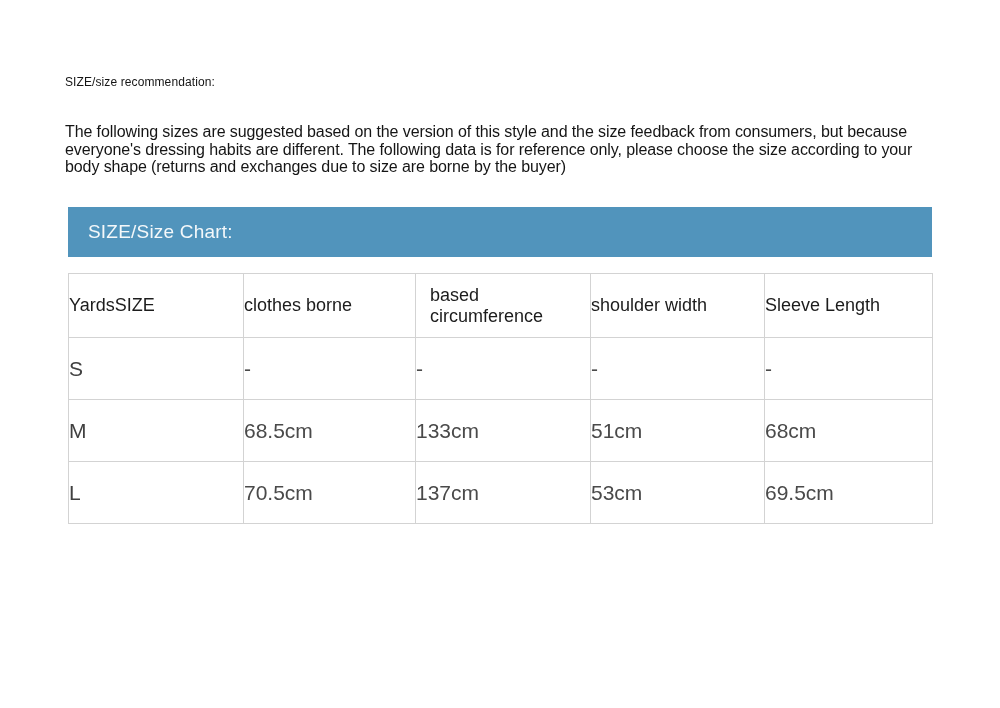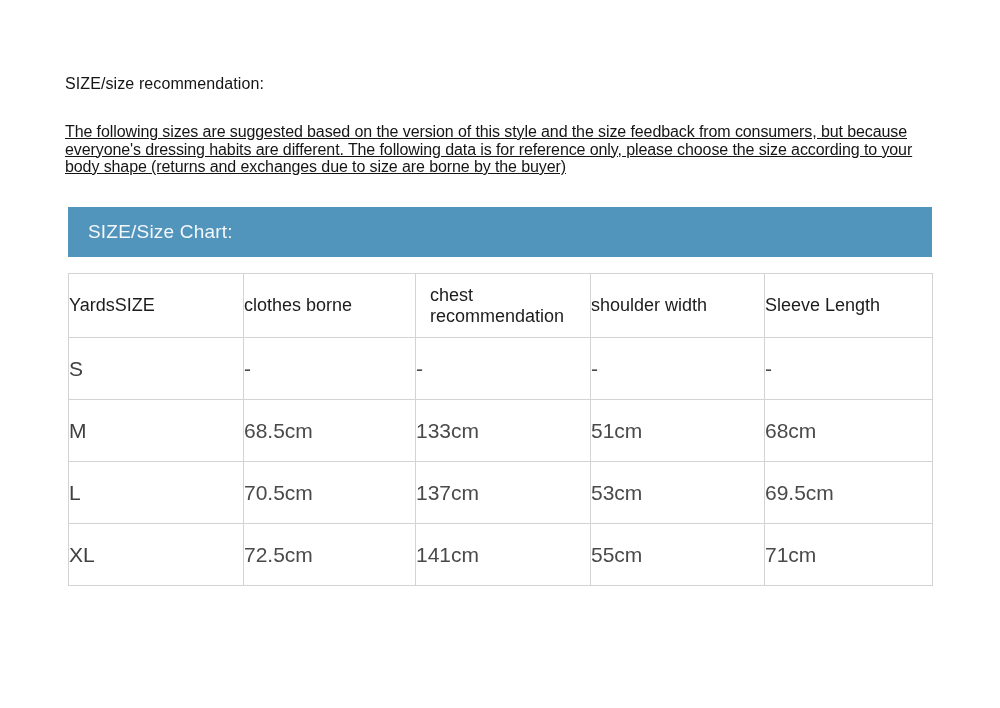--- a/index.html
+++ b/index.html
@@ -13,36 +13,35 @@
     width: 1000px;
     height: 708px;
     background: #ffffff;
     overflow: hidden;
   }
   .heading {
     position: absolute;
     left: 65px;
     top: 75px;
     margin: 0;
-    font-size: 16px;
+    font-size: 12px;
     font-weight: 400;
     color: #151515;
     letter-spacing: 0.1px;
   }
   .desc {
     position: absolute;
     left: 65px;
     top: 123px;
     width: 872px;
     margin: 0;
     font-size: 16px;
     line-height: 17.5px;
     color: #151515;
     letter-spacing: -0.1px;
-    text-decoration: underline;
   }
   .chart-title-bar {
     position: absolute;
     left: 68px;
     top: 207px;
     width: 864px;
     height: 50px;
     background: #5194bc;
     display: flex;
     align-items: center;
@@ -113,21 +112,21 @@
       <col class="c1">
         <col class="c2">
         <col class="c3">
         <col class="c4">
         <col class="c5">
     </colgroup>
     <thead>
       <tr>
         <th>YardsSIZE</th>
         <th>clothes borne</th>
-        <th class="left">chest recommendation</th>
+        <th class="left">based circumference</th>
         <th>shoulder width</th>
         <th>Sleeve Length</th>
       </tr>
     </thead>
     <tbody>
       <tr>
         <td class="size-cell">S</td>
         <td>-</td>
         <td>-</td>
         <td>-</td>
@@ -140,23 +139,16 @@
         <td>51cm</td>
         <td>68cm</td>
       </tr>
       <tr>
         <td class="size-cell">L</td>
         <td>70.5cm</td>
         <td>137cm</td>
         <td>53cm</td>
         <td>69.5cm</td>
       </tr>
-      <tr>
-        <td class="size-cell">XL</td>
-        <td>72.5cm</td>
-        <td>141cm</td>
-        <td>55cm</td>
-        <td>71cm</td>
-      </tr>
     </tbody>
   </table>
 
 </div>
 
 </body></html>

